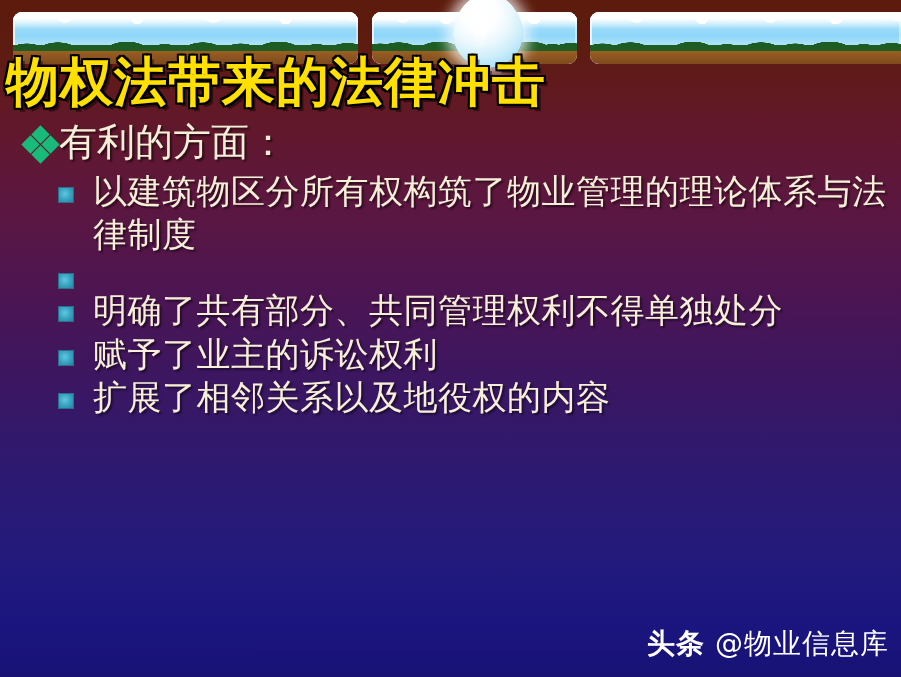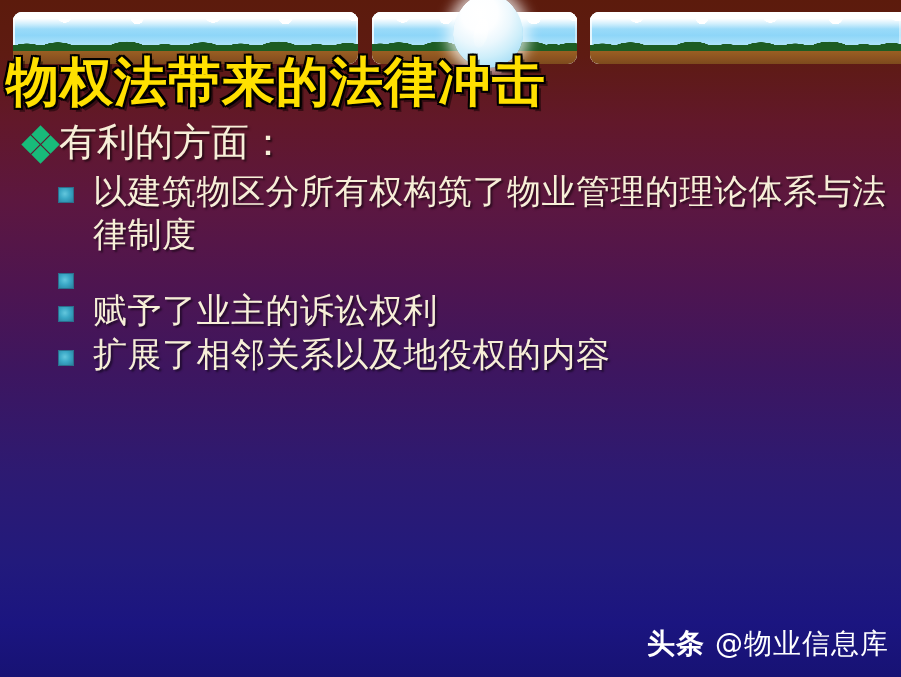--- a/index.html
+++ b/index.html
@@ -254,20 +254,24 @@
     <div class="lvl2">
       <div class="marker"></div>
       <div class="txt">以建筑物区分所有权构筑了物业管理的理论体系与法律制度</div>
     </div>
 
     <div class="lvl2 nowrap">
       <div class="marker"></div>
     </div>
 
 
+    <div class="lvl2 nowrap">
+      <div class="marker"></div>
+      <div class="txt">明确了共有部分、共同管理权利不得单独处分</div>
+    </div>
 
 
     <div class="lvl2 nowrap">
       <div class="marker"></div>
       <div class="txt">赋予了业主的诉讼权利</div>
     </div>
 
     <div class="lvl2 nowrap">
       <div class="marker"></div>
       <div class="txt">扩展了相邻关系以及地役权的内容</div>

